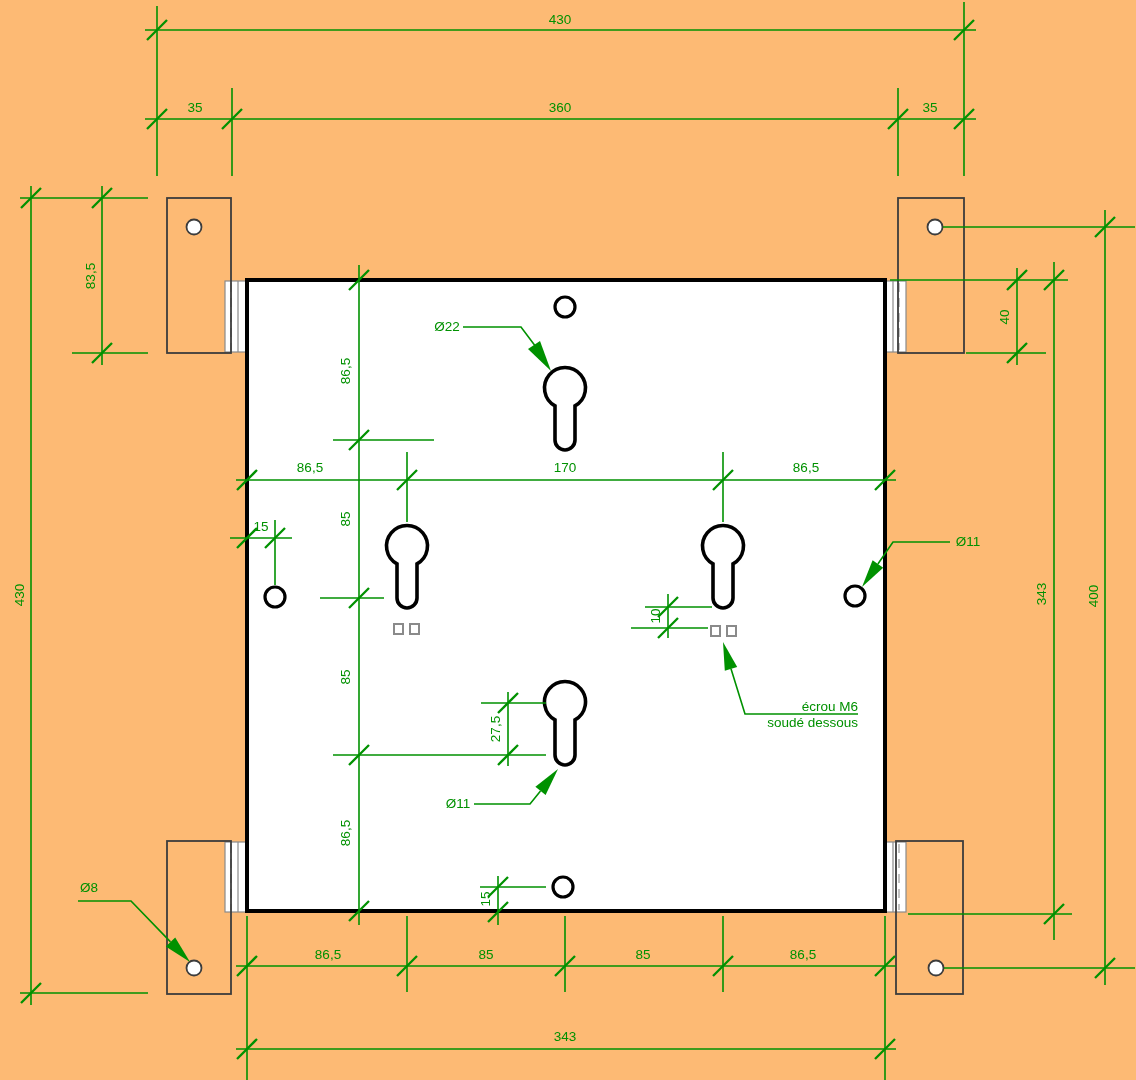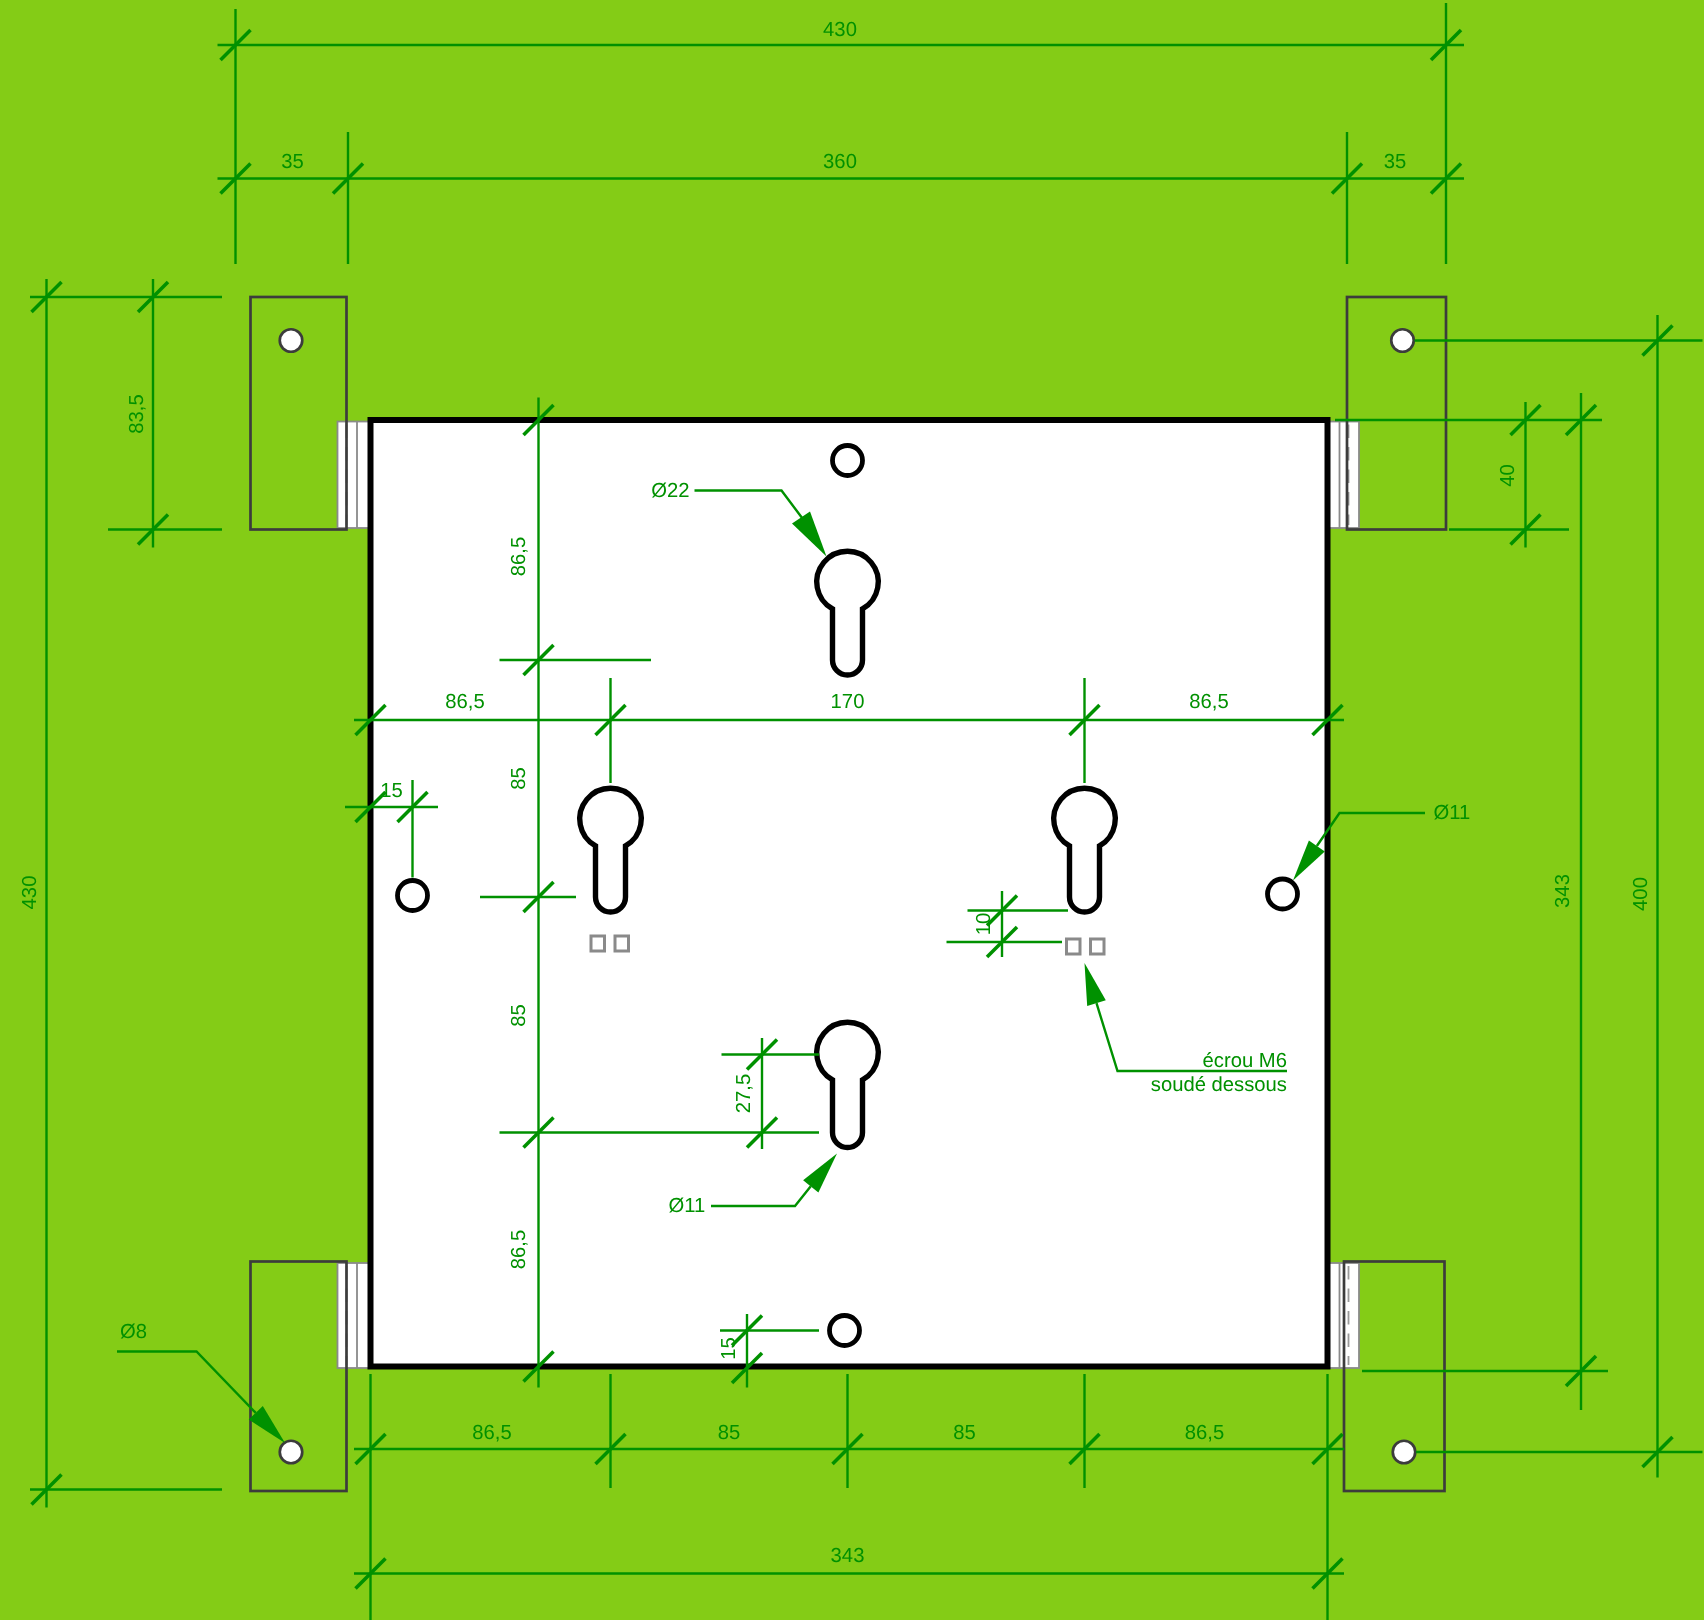--- a/index.html
+++ b/index.html
@@ -1,16 +1,16 @@
 <!DOCTYPE html>
 <html><head>
 <meta charset="utf-8">
 <style>
   html,body{margin:0;padding:0;background:#ffffff;}
-  .stage{position:relative;width:1136px;height:1080px;background:#84cc16;overflow:hidden;
+  .stage{position:relative;width:1136px;height:1080px;background:#fdba74;overflow:hidden;
          font-family:"Liberation Sans", sans-serif;}
   svg text{font-family:"Liberation Sans", sans-serif;font-size:13.5px;fill:#009100;}
   .dimline{stroke:#009100;stroke-width:1.6;fill:none;}
   .tick{stroke:#009100;stroke-width:2.3;fill:none;}
   .leader{stroke:#009100;stroke-width:1.6;fill:none;}
   .arrow{fill:#009100;stroke:none;}
   .plate{fill:#ffffff;stroke:#000000;stroke-width:4;}
   .tab{fill:none;stroke:#3c3c3c;stroke-width:1.8;}
   .tabhole{fill:#ffffff;stroke:#3c3c3c;stroke-width:1.8;}
   .strip{fill:#ffffff;stroke:#8a8a8a;stroke-width:1.2;}

